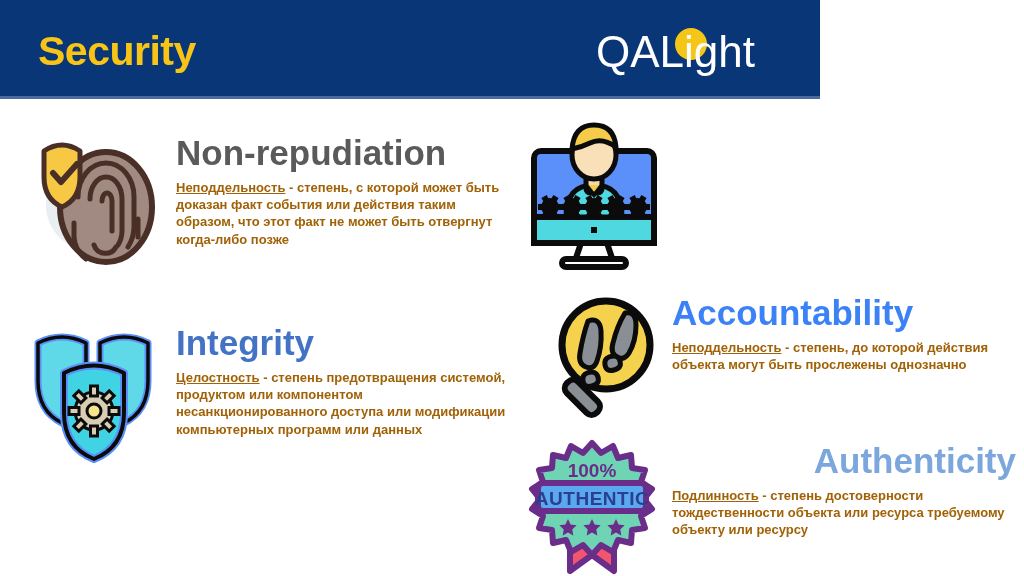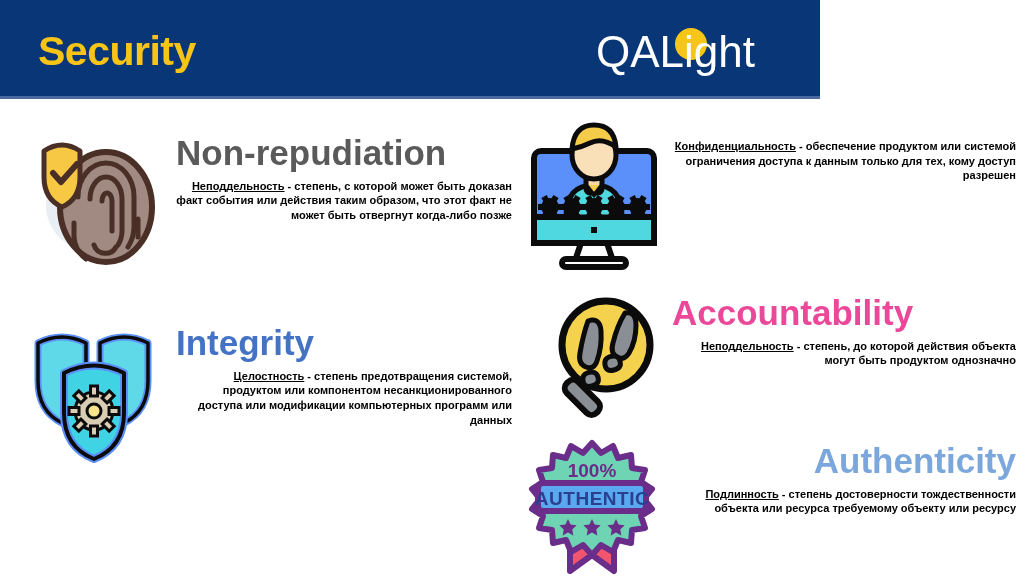--- a/index.html
+++ b/index.html
@@ -36,26 +36,26 @@
   .block { position:absolute; display:flex; }
   .icon-wrap {
     flex:0 0 auto; position:relative;
   }
   .text-wrap { flex:1 1 auto; }
 
   .term-title { font-weight:bold; line-height:1.02; white-space:nowrap; }
   .t-grey   { color:#5a5a5a; }
   .t-blue   { color:#4472c4; }
   .t-black  { color:#000000; }
-  .t-orange { color:#ec4899; }
+  .t-orange { color:#3b82f6; }
   .t-ltblue { color:#7ca7dc;text-align:right; }
 
   .term-desc {
-    font-size:11px; font-weight:bold; color:#000000;
-    line-height:1.33; margin-top:8px;text-align:right;
+    font-size:13px; font-weight:bold; color:#a16207;
+    line-height:1.33; margin-top:8px;
   }
   .term-desc u { text-decoration:underline; text-underline-offset:1px; }
 
   
   #block-nonrep  { left:30px;  top:28px;  width:482px; }
   #block-integ   { left:30px;  top:222px; width:482px; }
   #block-conf    { left:12px;  top:22px;  width:492px; }
   #block-acct    { left:12px;  top:192px; width:492px; }
   #block-auth    { left:12px;  top:340px; width:492px; }
 
@@ -207,23 +207,20 @@
               <g transform="translate(114,86)">
                   <circle r="9"></circle>
                   <rect x="-12" y="-3" width="24" height="6"></rect>
                   <rect x="-12" y="-3" width="24" height="6" transform="rotate(60)"></rect>
                   <rect x="-12" y="-3" width="24" height="6" transform="rotate(120)"></rect>
                 </g>
             </g>
           </svg>
         </div>
         <div class="text-wrap">
-          <div class="term-desc">
-            <u>Конфиденциальность</u><span> - </span><span>обеспечение продуктом или системой ограничения доступа к данным только для тех, кому доступ разрешен</span>
-          </div>
         </div>
       </div>
 
       <div class="block" id="block-acct">
         <div class="icon-wrap">
           <svg viewBox="0 0 140 130" width="140" height="130">
             <g transform="rotate(-45 52 96)">
               <rect x="44" y="84" width="16" height="42" rx="7" fill="#8a8f96" stroke="#0b0b0b" stroke-width="6"></rect>
             </g>
             <circle cx="82" cy="50" r="44" fill="#f5d24e" stroke="#0b0b0b" stroke-width="7"></circle>
@@ -231,21 +228,21 @@
               <path d="M64 26 q12 -4 13 10 q1 16 -4 30 q-3 9 -11 6 q-8 -3 -6 -14 q3 -18 8 -32 z"></path>
               <path d="M63 78 q9 -3 11 4 q2 7 -6 9 q-8 2 -9 -5 q-1 -6 4 -8 z"></path>
               <path d="M101 18 q11 -2 11 12 q0 16 -7 28 q-5 8 -12 4 q-7 -4 -4 -14 q4 -17 12 -30 z"></path>
               <path d="M85 62 q9 -3 11 4 q2 7 -6 9 q-8 2 -9 -5 q-1 -6 4 -8 z"></path>
             </g>
           </svg>
         </div>
         <div class="text-wrap">
           <div class="term-title t-orange">Accountability</div>
           <div class="term-desc">
-            <u>Неподдельность</u><span> - </span><span>степень, до которой действия объекта могут быть продуктом однозначно</span>
+            <u>Неподдельность</u><span> - </span><span>степень, до которой действия объекта могут быть прослежены однозначно</span>
           </div>
         </div>
       </div>
 
       <div class="block" id="block-auth">
         <div class="icon-wrap">
           <svg viewBox="0 0 140 136" width="140" height="136">
 
             <path d="M46 86 v46 l22 -16 l22 16 v-46 z" fill="#f2556e" stroke="#6b2d8a" stroke-width="6" stroke-linejoin="round"></path>
 

